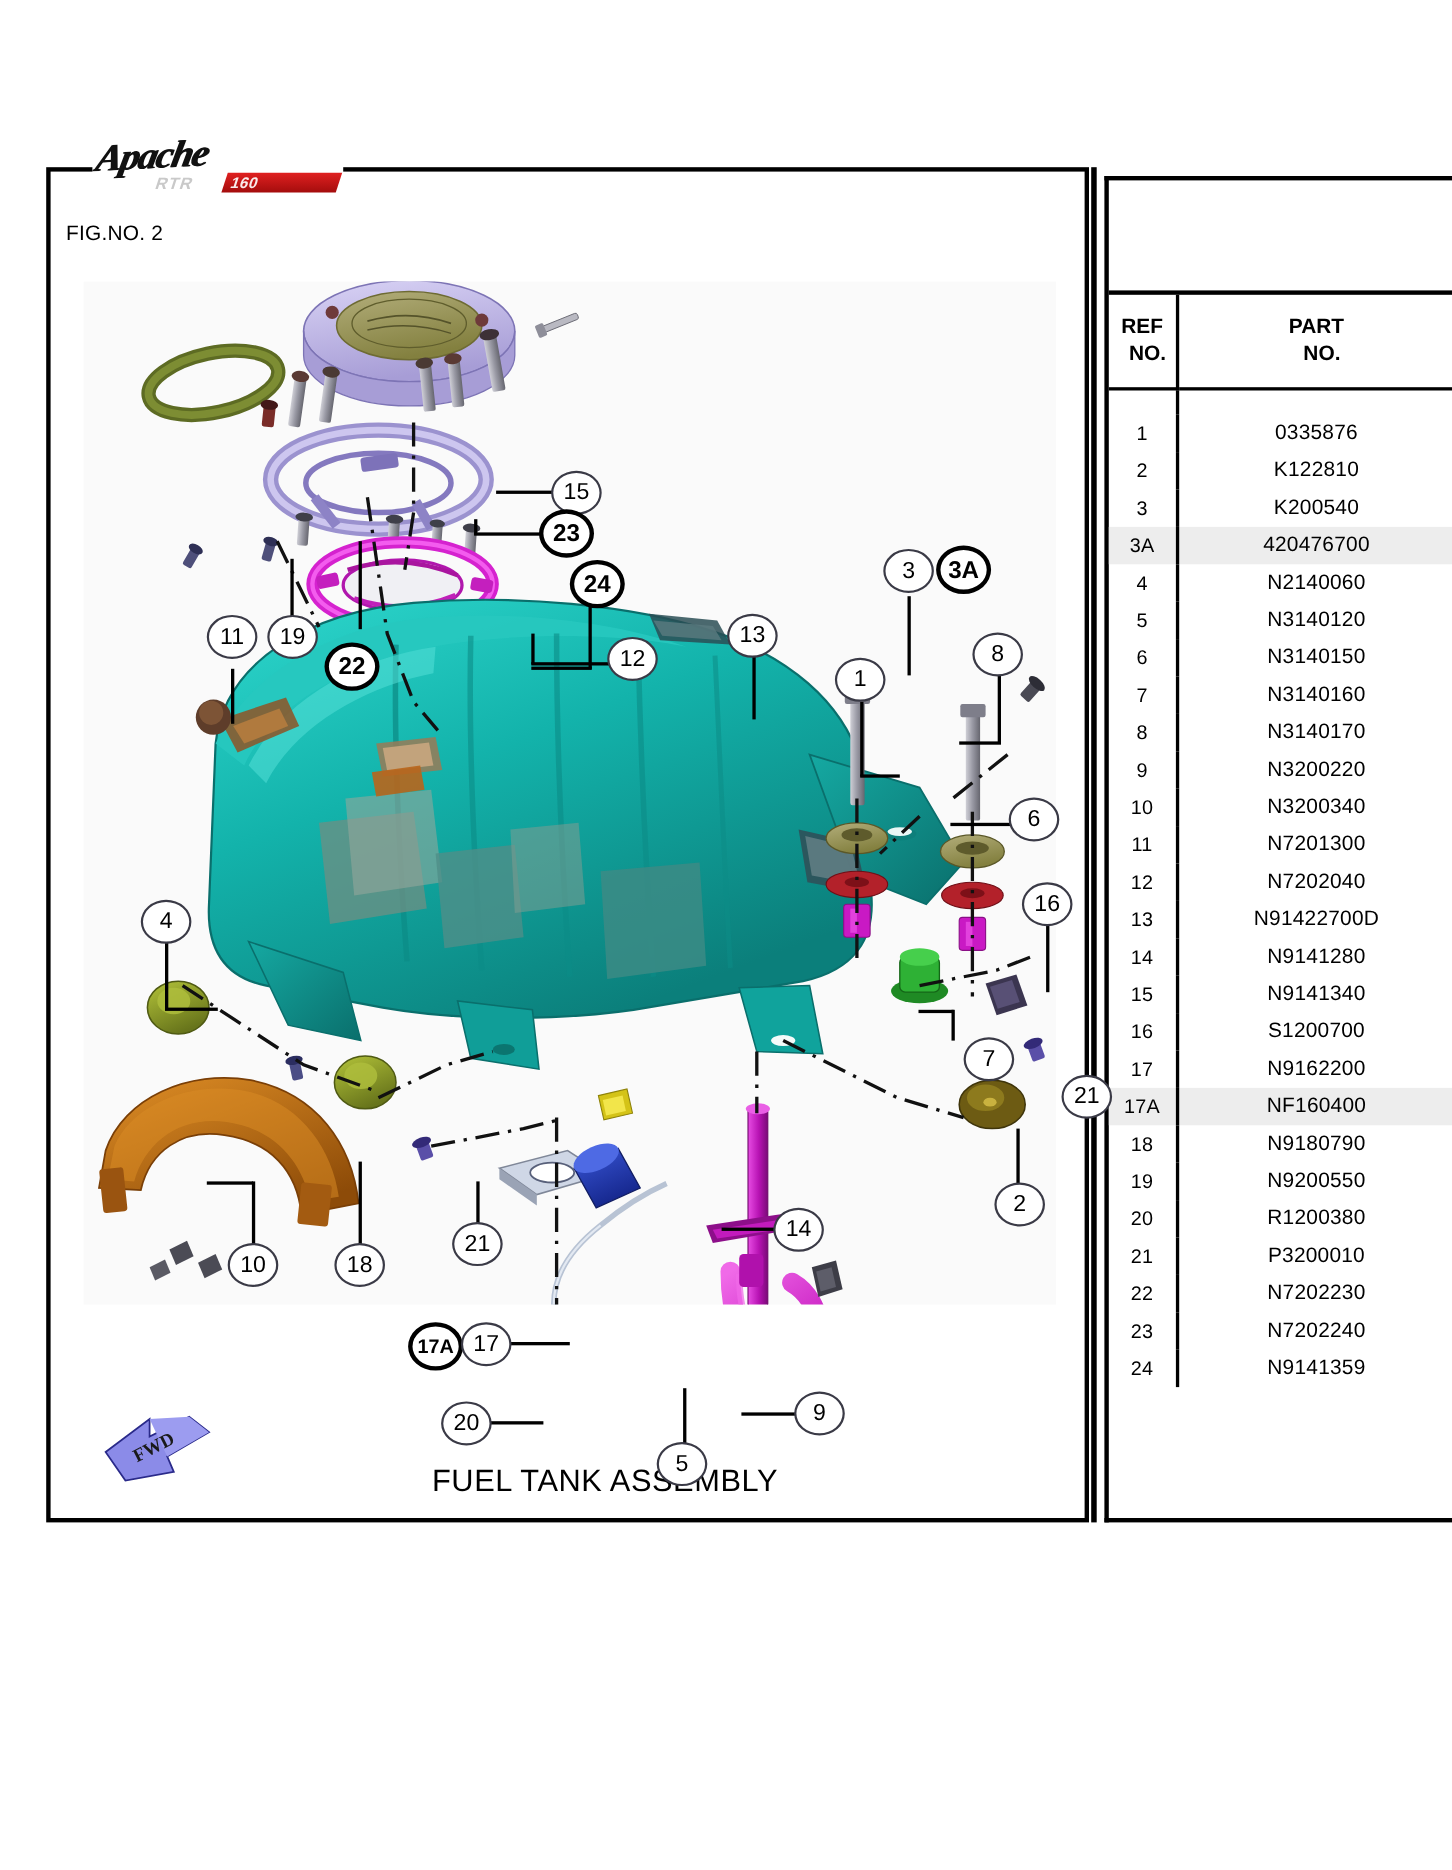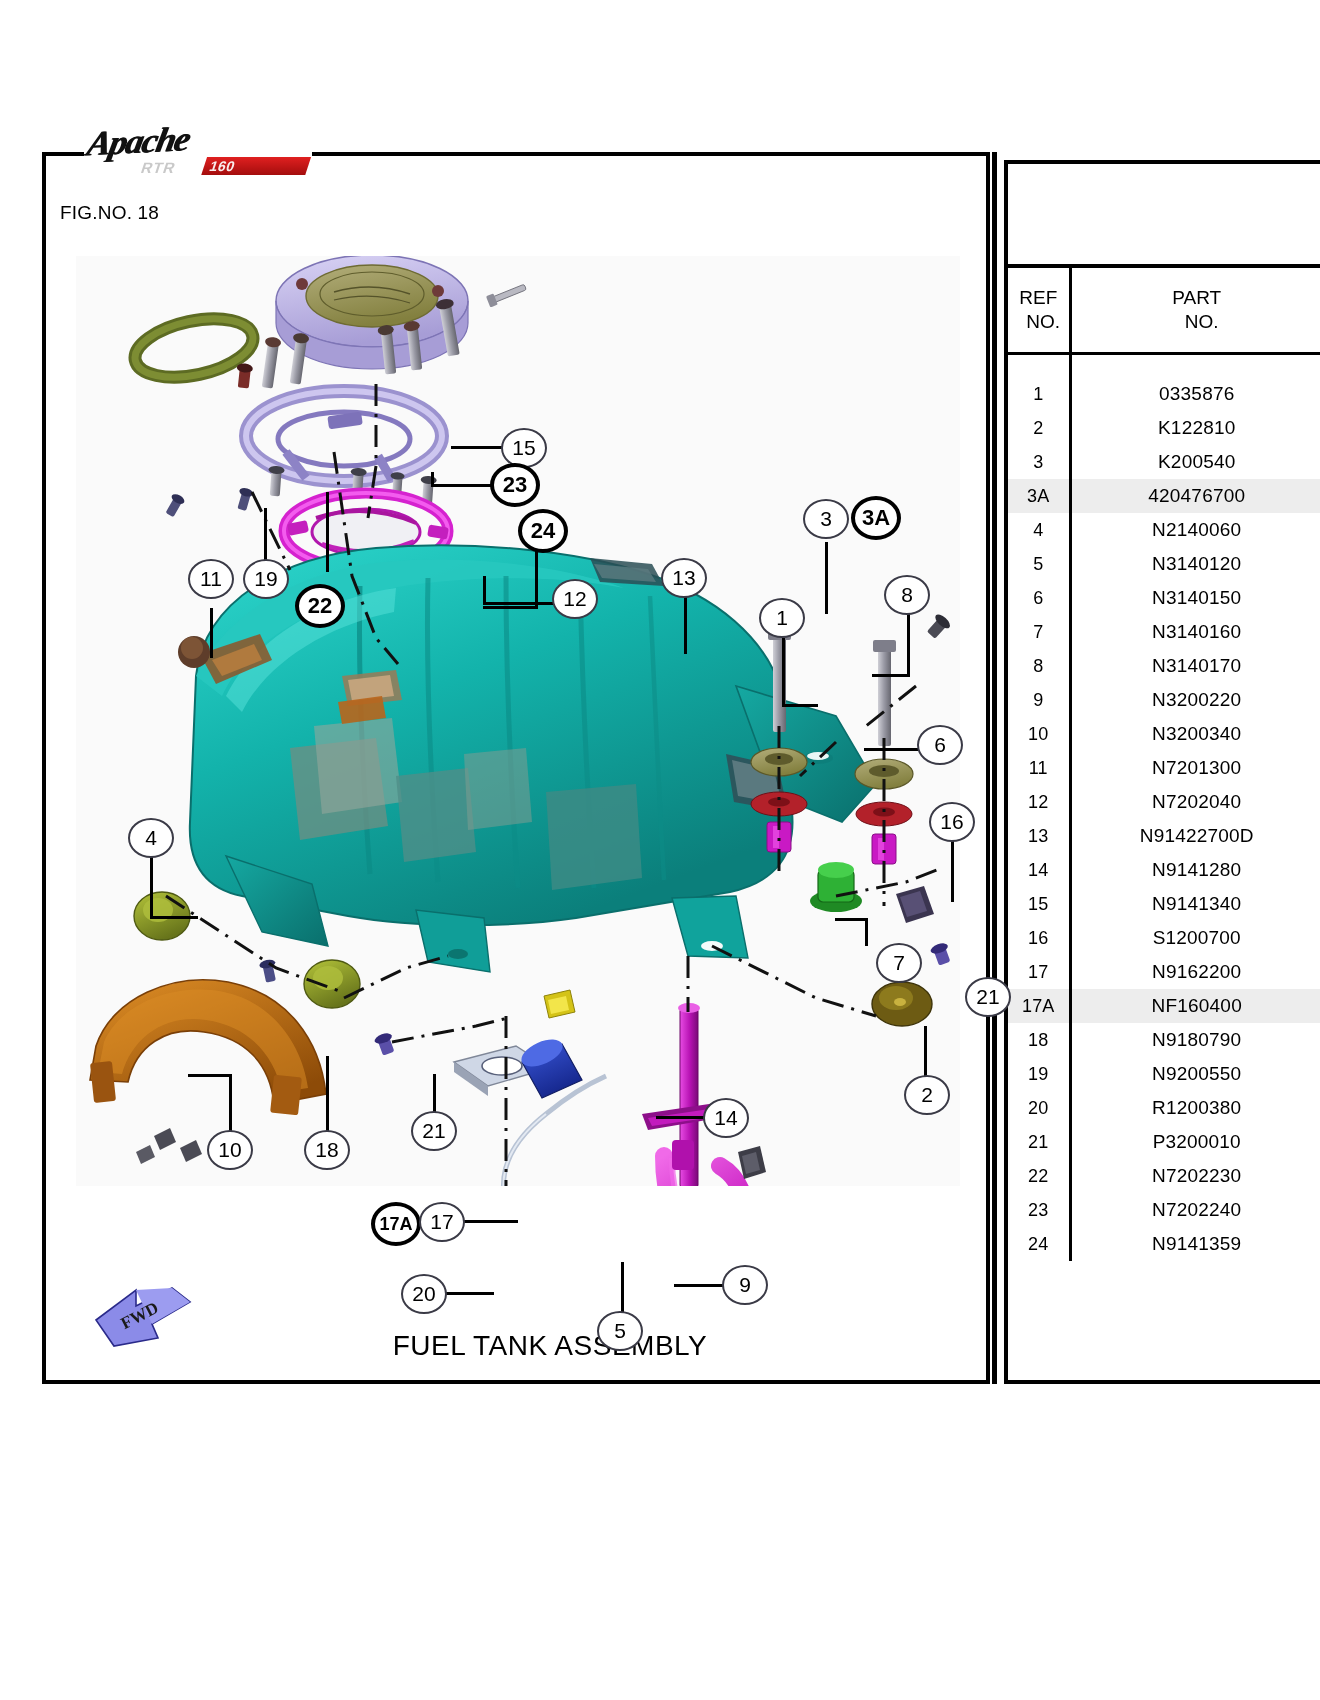--- a/index.html
+++ b/index.html
@@ -183,21 +183,21 @@
     width: 314px;
     border-collapse: collapse;
     font-size: 19px;
   }
   #parts-table col.c-ref { width: 62px; }
   #parts-table col.c-part { width: 252px; }
 
   #parts-table thead th {
     border-right: 3px solid #000;
     border-bottom: 3px solid #000;
-    font-weight: normal;
+    font-weight: bold;
     font-size: 19px;
     padding: 0;
     height: 84px;
     vertical-align: middle;
     text-align: center;
     color: #000;
   }
   #parts-table thead th:last-child { border-right: none; }
   #parts-table thead th .l1 { display: block; line-height: 1.28; }
   #parts-table thead th .l2 { display: block; line-height: 1.28; margin-left: 10px; }
@@ -257,21 +257,21 @@
 
   .no-sel { user-select: none; }
 </style>
 </head>
 <body>
 
 <div id="page" class="no-sel">
 
   <div id="diagram-panel">
 
-    <div id="fig-no">FIG.NO. 18</div>
+    <div id="fig-no">FIG.NO. 2</div>
 
     <div id="art-area">
       <svg id="art-svg" width="884" height="930" viewBox="0 0 884 930">
         <defs>
           <linearGradient id="gTank" x1="0" y1="0" x2="0.6" y2="1">
             <stop offset="0%" stop-color="#2fd8ce"></stop>
             <stop offset="45%" stop-color="#13b3ab"></stop>
             <stop offset="100%" stop-color="#0b7f7b"></stop>
           </linearGradient>
           <linearGradient id="gTankSide" x1="0" y1="0" x2="1" y2="1">

